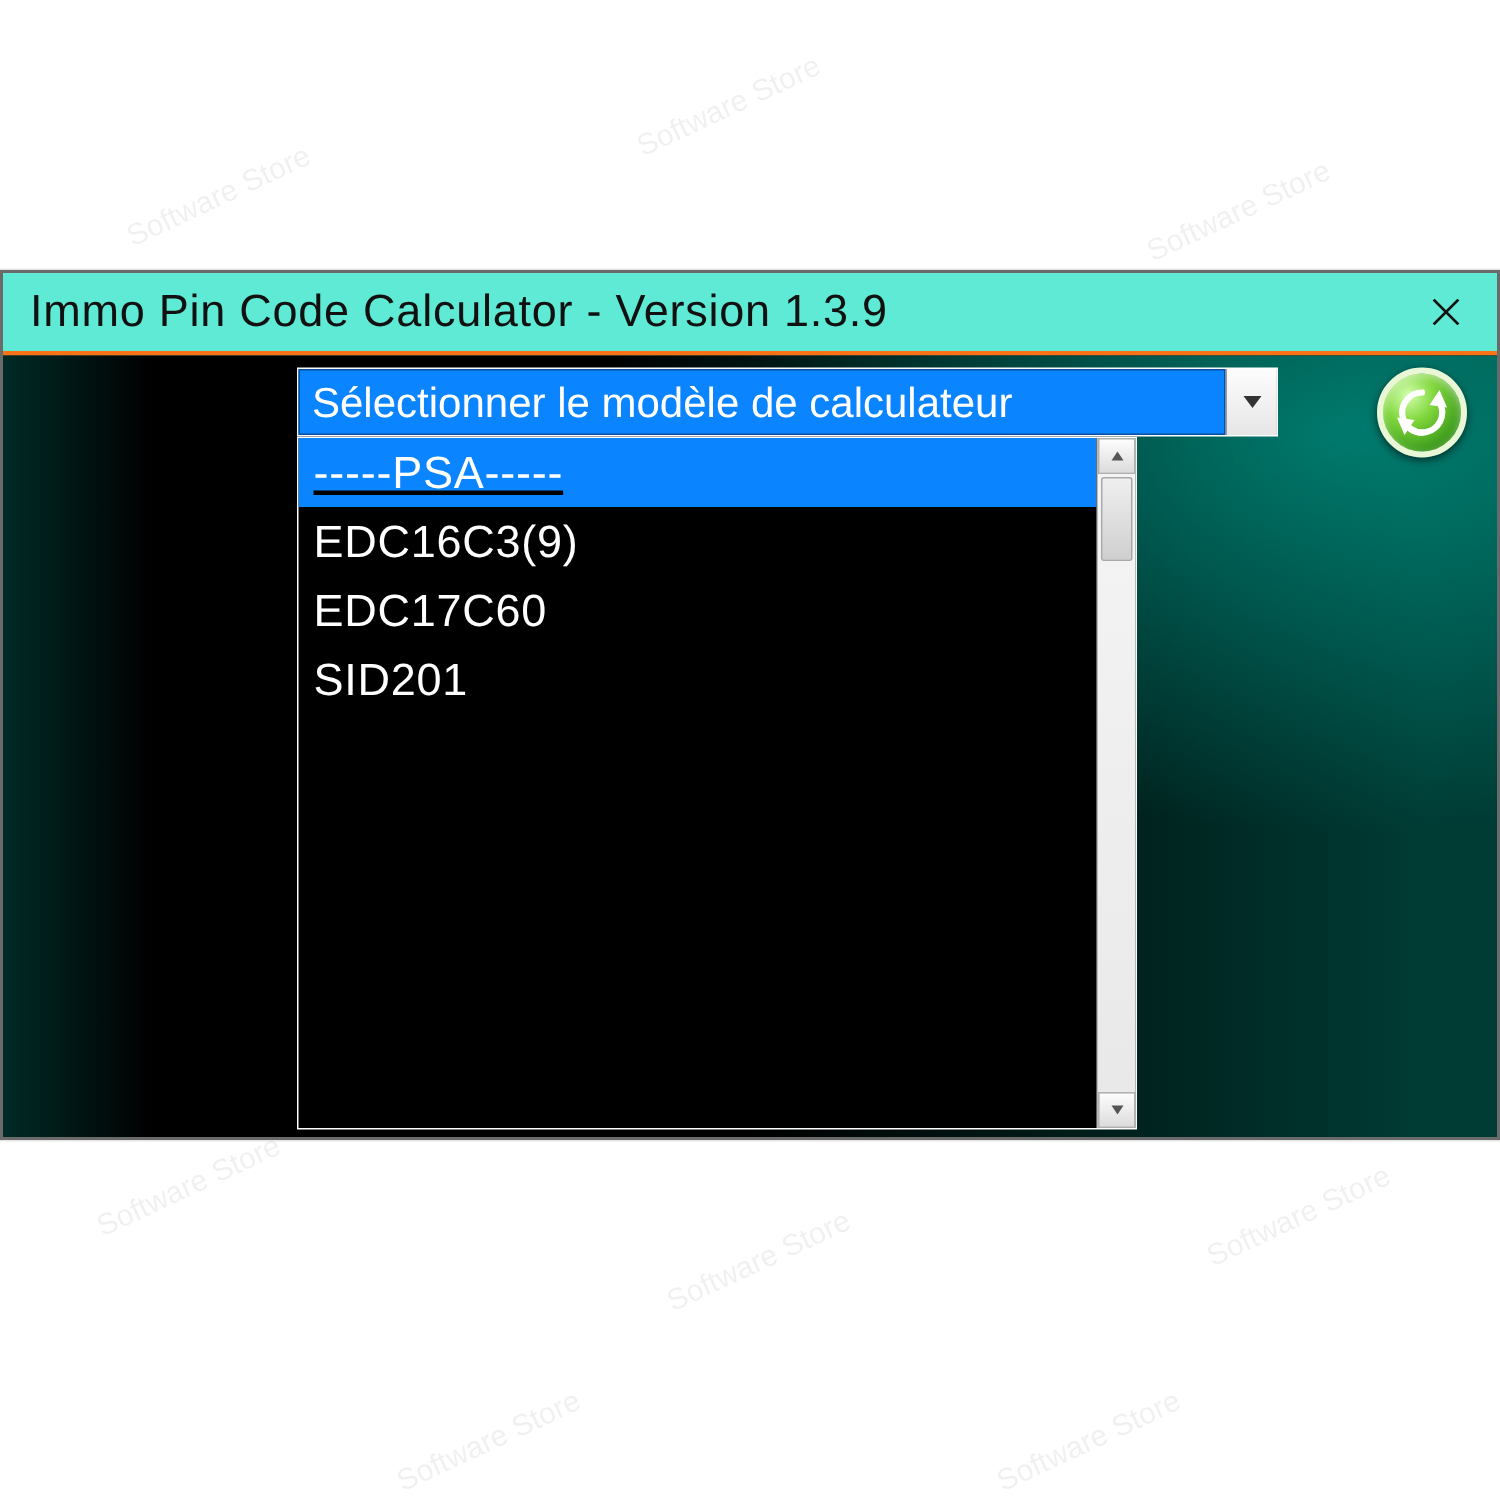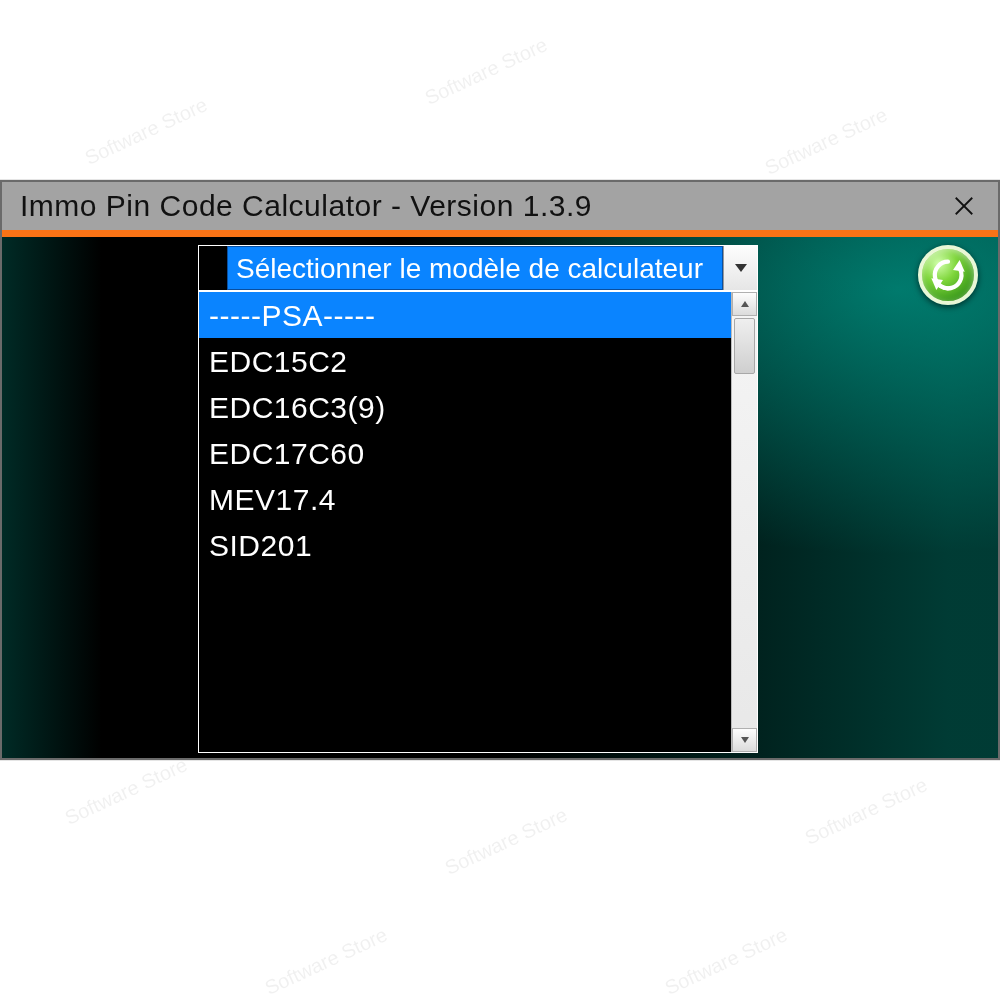--- a/index.html
+++ b/index.html
@@ -20,24 +20,24 @@
     left: 0; top: 180px;
     width: 1000px; height: 580px;
     border: 2px solid #6a6a6a;
     background: #000;
     z-index: 10;
     box-shadow: 0 0 0 1px rgba(0,0,0,0.1);
   }
 
   .titlebar {
     height: 55px;
-    background: #a3a3a3;
+    background: #5eead4;
     display: flex; align-items: center; justify-content: space-between;
     padding: 0 14px 0 18px;
-    border-bottom: 7px solid #f97316;
+    border-bottom: 3px solid #f97316;
   }
   .titlebar .title {
     font-size: 30px; color: #111; font-weight: 400; letter-spacing: 0.5px;
   }
   .titlebar .close {
     width: 40px; height: 40px; display: flex; align-items: center; justify-content: center;
     cursor: pointer;
   }
   .titlebar .close svg { width: 22px; height: 22px; }
 
@@ -52,23 +52,22 @@
   .bgdeco {
     position: absolute; inset: 0;
     background:
       linear-gradient(90deg, rgba(0,170,150,0.25) 0%, rgba(0,170,150,0) 10%, rgba(0,0,0,0) 50%, rgba(0,170,150,0.35) 95%),
       radial-gradient(ellipse at 90% 10%, rgba(0,200,180,0.5), rgba(0,0,0,0) 40%);
   }
 
   .combo {
     position: absolute;
     left: 196px; top: 8px;
-    width: 560px;
+    width: 654px;
     border: 1px solid #fff;
-    padding-left: 28px;
   }
   .combo-head {
     height: 44px; display: flex; align-items: center;
     background: #fff;
   }
   .combo-text {
     flex: 1; height: 100%;
     background: #0a84ff; color: #fff;
     font-size: 28px; padding: 2px 8px 0 8px;
     display: flex; align-items: center;
@@ -85,20 +84,21 @@
   .combo-btn svg { width: 14px; height: 10px; }
 
   .dropdown {
     position: absolute;
     left: 196px; top: 54px;
     width: 560px;
     height: 462px;
     background: #000;
     border: 1px solid #fff;
     display: flex;
+    text-decoration: underline;
   }
   .dd-list {
     flex: 1;
     overflow: hidden;
   }
   .dd-item {
     height: 46px;
     color: #fff; font-size: 30px;
     padding: 2px 10px 0 10px;
     display: flex; align-items: center;
@@ -187,24 +187,22 @@
           <svg viewBox="0 0 14 10">
             <polygon points="1,1 13,1 7,9" fill="#333"></polygon>
           </svg>
         </div>
       </div>
     </div>
 
     <div class="dropdown">
       <div class="dd-list" id="dd-list">
           <div class="dd-item selected">-----PSA-----</div>
-          <div class="dd-item">EDC15C2</div>
           <div class="dd-item">EDC16C3(9)</div>
           <div class="dd-item">EDC17C60</div>
-          <div class="dd-item">MEV17.4</div>
           <div class="dd-item">SID201</div>
         </div>
       <div class="dd-scroll">
         <div class="arrow up">
           <svg viewBox="0 0 10 8">
               <polygon points="5,1 9,7 1,7" fill="#555"></polygon>
             </svg>
         </div>
         <div class="thumb"></div>
         <div class="arrow down">

